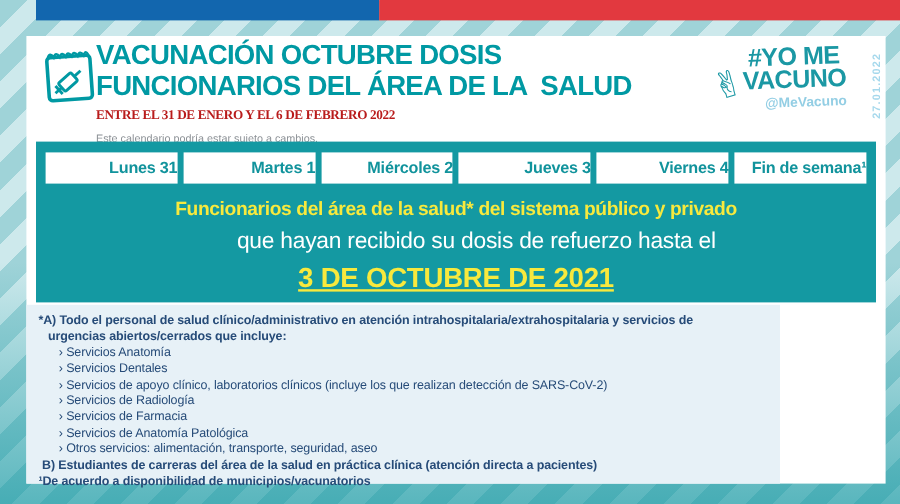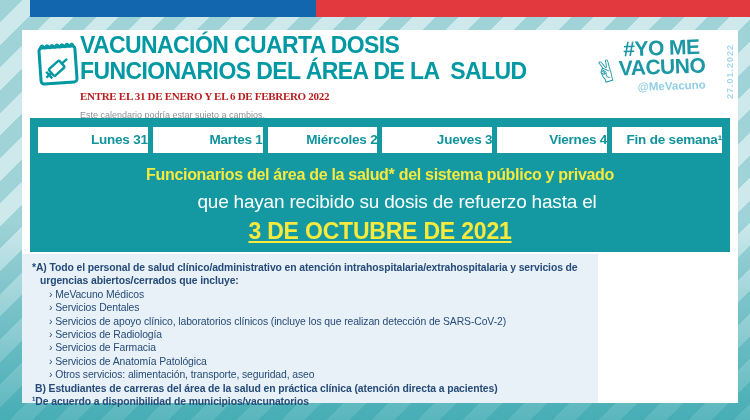--- a/index.html
+++ b/index.html
@@ -44,21 +44,21 @@
   .banner { position: absolute; left: 8px; top: 88px; width: 700px; height: 134px; background: #1499A2; }
   .tabs { display: flex; gap: 5px; margin: 9px 8px 0 8px; }
   .tab { flex: 1; background: #ffffff; color: #11939C; font-weight: bold; font-size: 13.5px;
     text-align: right; line-height: 26px; height: 26px; letter-spacing: -0.2px; }
   .msg { text-align: center; }
   .msg-l1 { margin-top: 8px; color: #F8E93D; font-weight: bold; font-size: 16px; line-height: 27px; letter-spacing: -0.3px; }
   .msg-l2 { color: #ffffff; font-size: 19px; line-height: 28px; letter-spacing: -0.2px; padding-left: 34px; }
   .msg-l3 { color: #F8E93D; font-weight: bold; font-size: 23px; line-height: 30px; letter-spacing: -0.2px; text-decoration: underline; }
 
   
-  .footnotes { position: absolute; left: 0; top: 224px; width: 576px; height: 149px; background: #E7F1F7; padding: 7px 10px 0 10px; }
+  .footnotes { position: absolute; left: 0; top: 224px; width: 628px; height: 149px; background: #E7F1F7; padding: 7px 10px 0 10px; }
   .fn-line { color: #264B78; font-size: 10.4px; line-height: 13.4px; letter-spacing: -0.1px; }
   .fn-header { font-weight: bold; }
   .fn-cont { font-weight: bold; padding-left: 8px; }
   .fn-item { padding-left: 17px; }
   .fn-b { font-weight: bold; padding-left: 3px; }
   .fn-note { font-weight: bold; }
 </style>
 </head>
 <body>
 
@@ -79,21 +79,21 @@
           <rect x="15" y="27.5" width="14" height="9" rx="1.5"></rect>
           <line x1="29" y1="32" x2="36" y2="32"></line>
           <line x1="12" y1="32" x2="15" y2="32"></line>
           <line x1="12" y1="27.5" x2="12" y2="36.5"></line>
           <line x1="8" y1="32" x2="12" y2="32"></line>
         </g>
       </g>
     </svg>
 
     <div class="titles">
-      <div class="title-line">VACUNACIÓN CUARTA DOSIS</div>
+      <div class="title-line">VACUNACIÓN OCTUBRE DOSIS</div>
       <div class="title-line">FUNCIONARIOS DEL ÁREA DE LA  SALUD</div>
       <div class="subtitle">ENTRE EL 31 DE ENERO Y EL 6 DE FEBRERO 2022</div>
       <div class="small-note">Este calendario podría estar sujeto a cambios.</div>
     </div>
 
     <div class="logo">
       <div class="logo-text">#YO ME</div>
       <div class="logo-text">VACUNO</div>
       <div class="hand">✌</div>
       <div class="handle">@MeVacuno</div>
@@ -113,21 +113,21 @@
       <div class="msg">
         <div class="msg-l1">Funcionarios del área de la salud* del sistema público y privado</div>
         <div class="msg-l2">que hayan recibido su dosis de refuerzo hasta el</div>
         <div class="msg-l3">3 DE OCTUBRE DE 2021</div>
       </div>
     </div>
 
     <div class="footnotes">
       <div class="fn-line fn-header">*A) Todo el personal de salud clínico/administrativo en atención intrahospitalaria/extrahospitalaria y servicios de</div>
       <div class="fn-line fn-cont">urgencias abiertos/cerrados que incluye:</div>
-      <div class="fn-line fn-item">› MeVacuno Médicos</div>
+      <div class="fn-line fn-item">› Servicios Anatomía</div>
       <div class="fn-line fn-item">› Servicios Dentales</div>
       <div class="fn-line fn-item">› Servicios de apoyo clínico, laboratorios clínicos (incluye los que realizan detección de SARS-CoV-2)</div>
       <div class="fn-line fn-item">› Servicios de Radiología</div>
       <div class="fn-line fn-item">› Servicios de Farmacia</div>
       <div class="fn-line fn-item">› Servicios de Anatomía Patológica</div>
       <div class="fn-line fn-item">› Otros servicios: alimentación, transporte, seguridad, aseo</div>
       <div class="fn-line fn-b">B) Estudiantes de carreras del área de la salud en práctica clínica (atención directa a pacientes)</div>
       <div class="fn-line fn-note">¹De acuerdo a disponibilidad de municipios/vacunatorios</div>
     </div>
 

